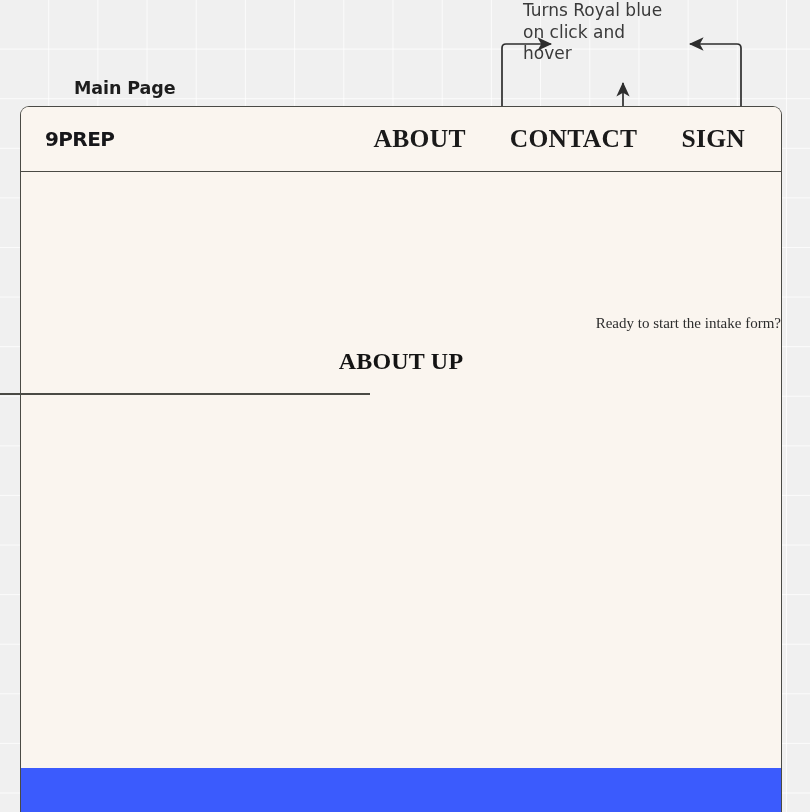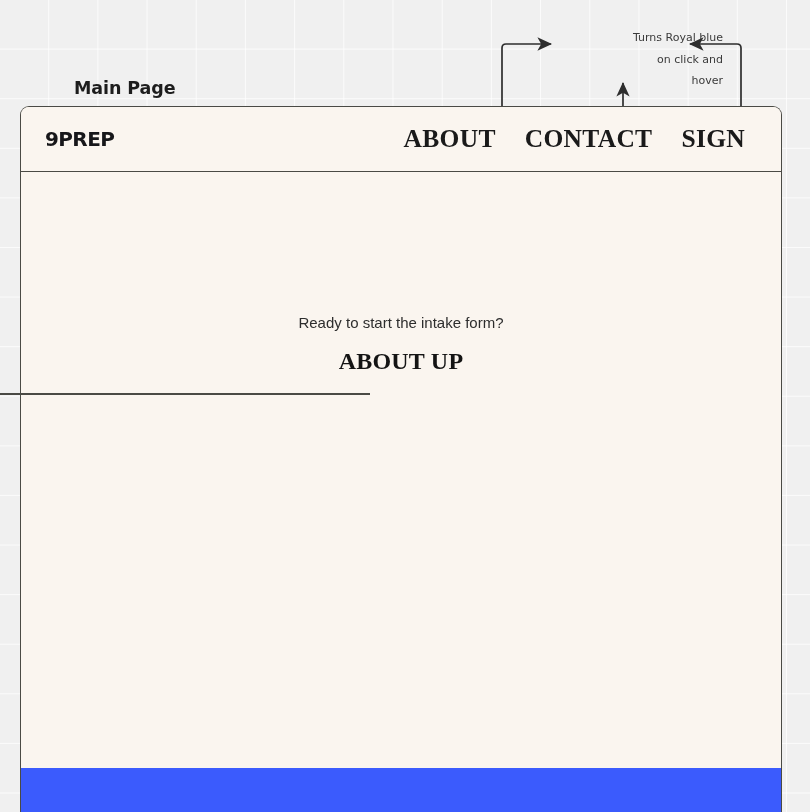--- a/index.html
+++ b/index.html
@@ -20,24 +20,24 @@
 
   
   #annotation-layer {
     position:absolute; left:0; top:0; width:810px; height:812px;
     pointer-events:none; z-index:30;
   }
   .annot-text {
     position:absolute;
     width:200px;
     left:523px;
-    top:27px;
-    text-align:right;
+    top:0;
+    text-align:left;
     font-family:"DejaVu Sans", sans-serif;
-    font-size:11px;
+    font-size:17px;
     line-height:21.5px;
     color:#3a3a3a;
     white-space:pre-line;
   }
 
   
   #page-title {
     position:absolute;
     left:74px; top:78px;
     font-size:17.5px;
@@ -77,21 +77,21 @@
     font-size:20px;
     font-weight:bold;
     letter-spacing:-0.6px;
     color:#17171a;
     cursor:pointer;
   }
   #nav-links {
     margin-left:auto;
     display:flex;
     align-items:flex-end;
-    gap:1px;
+    gap:16px;
     padding-right:22px;
   }
   .nav-link {
     font-family:"Liberation Serif", serif;
     font-size:25.5px;
     font-weight:bold;
     color:#1a1a1a;
     letter-spacing:0.3px;
     cursor:pointer;
     padding:0 14px;
@@ -103,24 +103,25 @@
     height:596px;
     background:#faf5ef;
   }
   #cta-block {
     position:absolute;
     left:0; right:0;
     top:141px;
     text-align:center;
   }
   #cta-subtitle {
-    font-family:Liberation Sans, sans-serif;
+    font-family:Liberation Serif, serif;
     font-size:15px;
     color:#2d2d2d;
     line-height:20px;
+    text-align:right;
   }
   #cta-signup {
     display:inline-block;
     margin-top:15px;
     font-family:"Liberation Serif", serif;
     font-size:24px;
     font-weight:bold;
     letter-spacing:0.2px;
     color:#141414;
     cursor:pointer;

